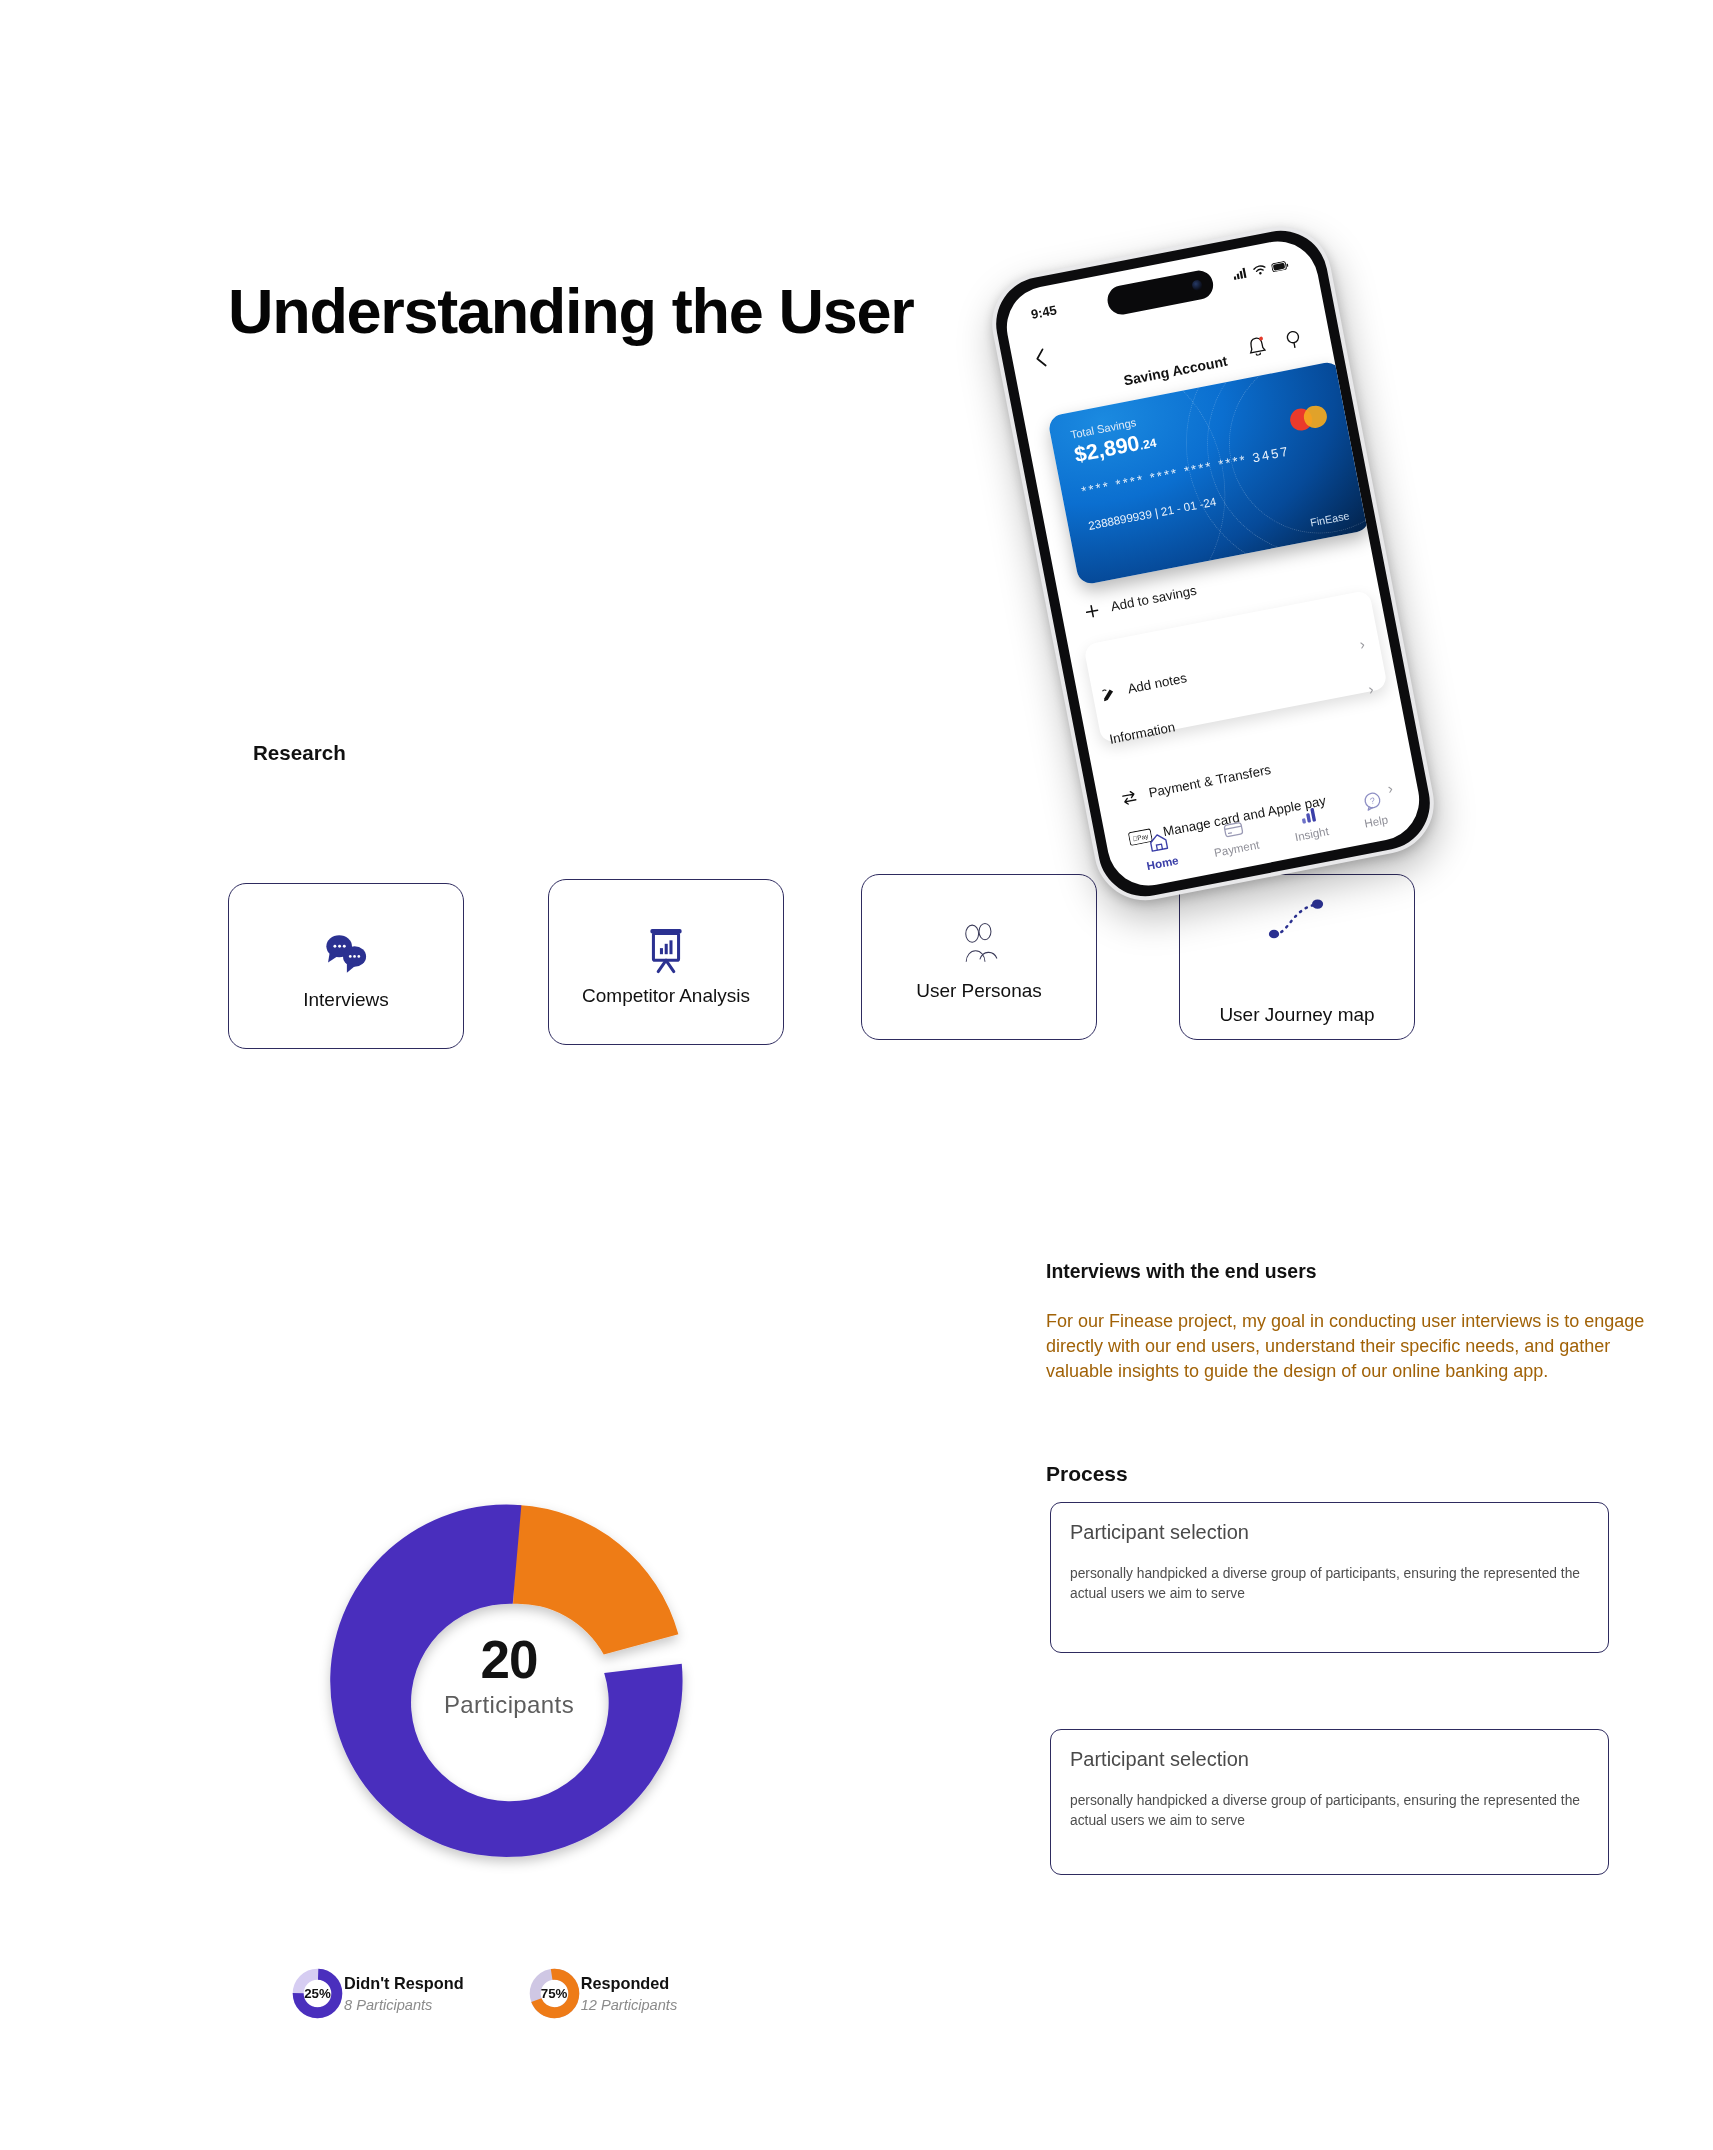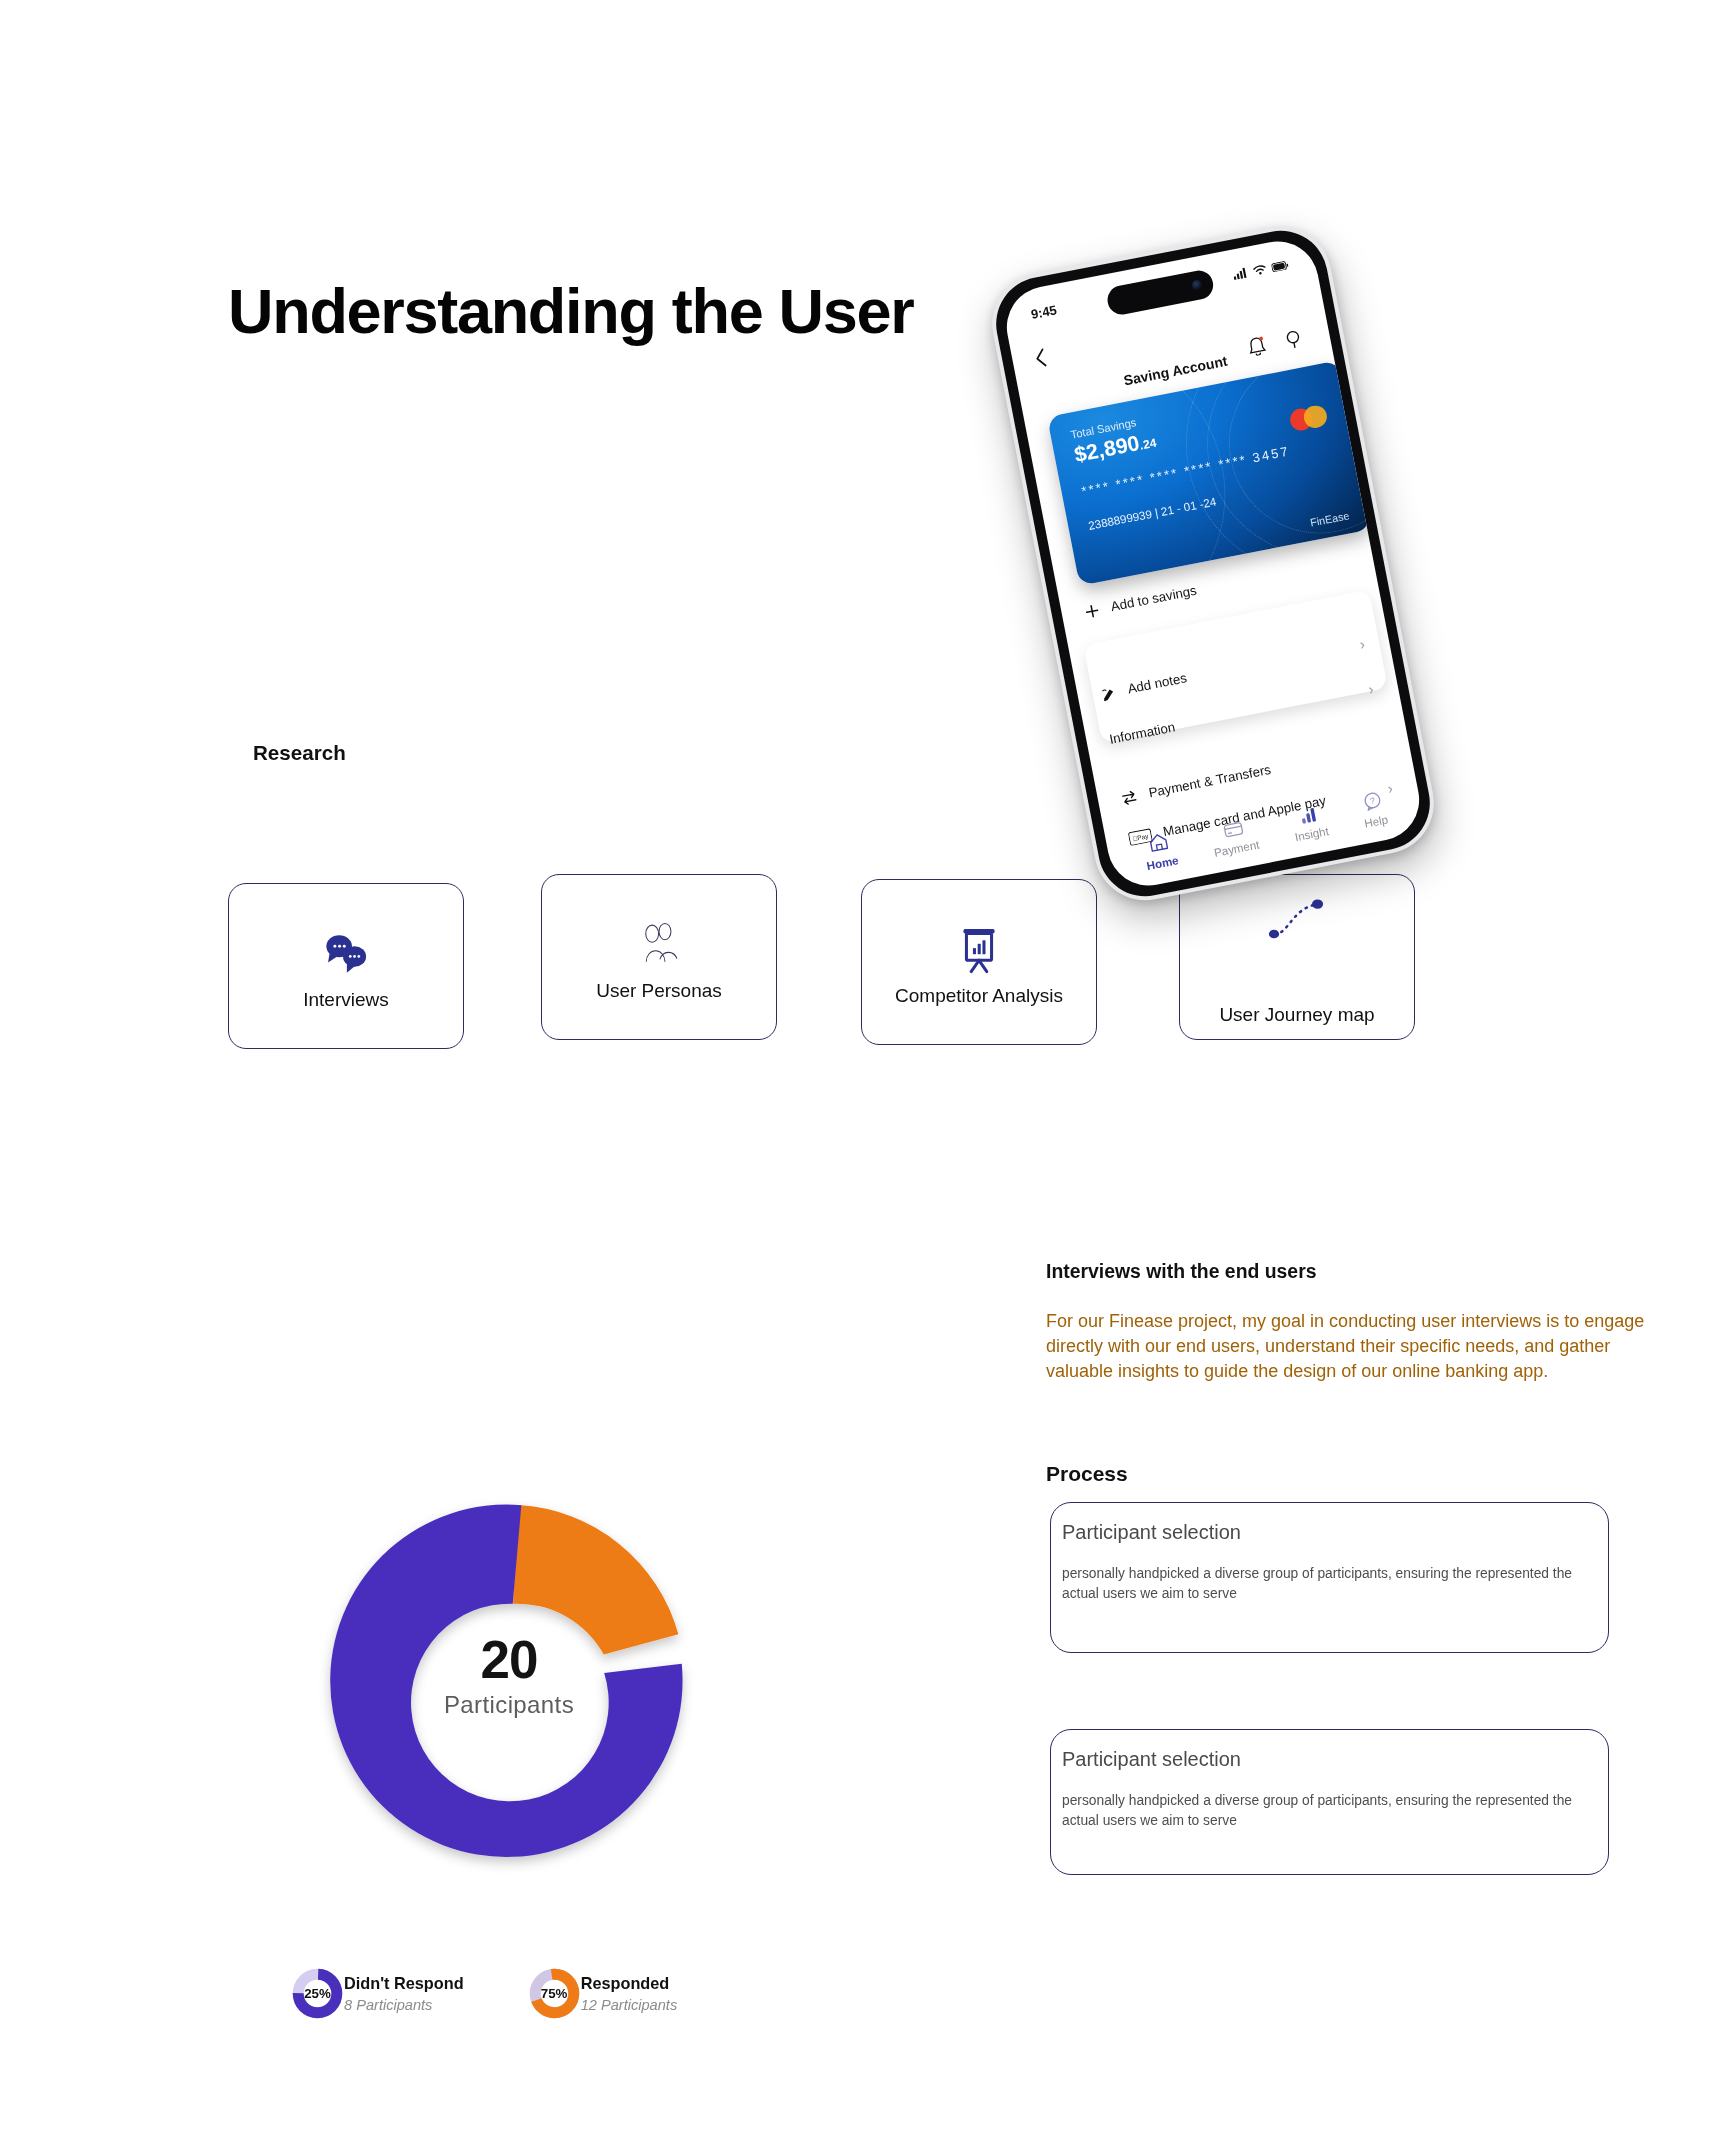--- a/index.html
+++ b/index.html
@@ -176,22 +176,22 @@
   
   .right-col{ position:absolute; left:1046px; top:1260px; width:615px; }
   .sec-head{ font-size:19.4px; font-weight:700; color:#111; }
   .sec-body{
     margin-top:26px; font-size:18px; line-height:1.38; color:#a16207; width:613px;
   }
   .process-label{ position:absolute; left:1046px; top:1462px; font-size:21px; font-weight:700; color:#111; }
 
   .proc-card{
     position:absolute; left:1050px; width:559px;
-    border:0.9px solid #2e2b5f; border-radius:21px; background:#fff;
-    padding:18px 11px;
+    border:0.9px solid #2e2b5f; border-radius:11px; background:#fff;
+    padding:18px 19px;
   }
   .proc-title{ font-size:20px; color:#4a4a4a; font-weight:400; }
   .proc-body{ margin-top:20px; font-size:13.8px; line-height:1.45; color:#4e4e4e; }
 
   #pc1{ top:1502px; height:151px; }
   #pc2{ top:1729px; height:146px; }
   #pc3{ top:1958px; height:151px; }
 </style>
 </head>
 <body>
@@ -215,44 +215,44 @@
           <ellipse cx="80" cy="62" rx="27" ry="24" fill="#2b3191"></ellipse>
           <path d="M62 76 L62 100 L84 82 Z" fill="#2b3191"></path>
           <circle cx="70" cy="62" r="3.2" fill="#fff"></circle>
             <circle cx="80" cy="62" r="3.2" fill="#fff"></circle>
             <circle cx="90" cy="62" r="3.2" fill="#fff"></circle>
         </svg>
       </div>
       <div class="rc-label">Interviews</div>
     </div>
 
-    <div class="research-card rc-gap2 card-raise2">
-      <div class="rc-icon">
-        <svg width="52" height="47" viewBox="0 0 120 110">
-          <ellipse cx="44" cy="32" rx="15" ry="20" fill="none" stroke="#3a3a58" stroke-width="2.4"></ellipse>
-          <ellipse cx="74" cy="27" rx="14" ry="19" fill="none" stroke="#3a3a58" stroke-width="2.4"></ellipse>
-          <path d="M30 98 a22 26 0 0 1 44 0" fill="none" stroke="#3a3a58" stroke-width="2.4"></path>
-          <path d="M62 92 a22 26 0 0 1 40 -2" fill="none" stroke="#3a3a58" stroke-width="2.4"></path>
-        </svg>
-      </div>
-      <div class="rc-label">User Personas</div>
-    </div>
-
     <div class="research-card rc-gap1 card-raise1">
       <div class="rc-icon">
         <svg width="52" height="52" viewBox="0 0 120 120">
           <rect x="24" y="14" width="72" height="10" rx="4" fill="#2b3191"></rect>
           <rect x="31" y="24" width="58" height="62" rx="3" fill="none" stroke="#2b3191" stroke-width="7"></rect>
           <rect x="46" y="58" width="7" height="14" fill="#2b3191"></rect>
           <rect x="57" y="48" width="7" height="24" fill="#2b3191"></rect>
           <rect x="68" y="40" width="7" height="32" fill="#2b3191"></rect>
           <path d="M60 86 L42 112 M60 86 L78 112" stroke="#2b3191" stroke-width="7" stroke-linecap="round"></path>
         </svg>
       </div>
       <div class="rc-label">Competitor Analysis</div>
+    </div>
+
+    <div class="research-card rc-gap2 card-raise2">
+      <div class="rc-icon">
+        <svg width="52" height="47" viewBox="0 0 120 110">
+          <ellipse cx="44" cy="32" rx="15" ry="20" fill="none" stroke="#3a3a58" stroke-width="2.4"></ellipse>
+          <ellipse cx="74" cy="27" rx="14" ry="19" fill="none" stroke="#3a3a58" stroke-width="2.4"></ellipse>
+          <path d="M30 98 a22 26 0 0 1 44 0" fill="none" stroke="#3a3a58" stroke-width="2.4"></path>
+          <path d="M62 92 a22 26 0 0 1 40 -2" fill="none" stroke="#3a3a58" stroke-width="2.4"></path>
+        </svg>
+      </div>
+      <div class="rc-label">User Personas</div>
     </div>
 
     <div class="research-card rc-gap3 card-raise2">
       <div class="rc-icon">
         <svg width="65" height="47" viewBox="0 0 150 110">
           <path d="M22 88 C 52 92, 62 30, 118 20" fill="none" stroke="#2b3191" stroke-width="6" stroke-linecap="round" stroke-dasharray="3 13"></path>
           <ellipse cx="20" cy="89" rx="12" ry="10" fill="#2b3191"></ellipse>
           <ellipse cx="122" cy="19" rx="13" ry="11" fill="#2b3191"></ellipse>
         </svg>
       </div>

